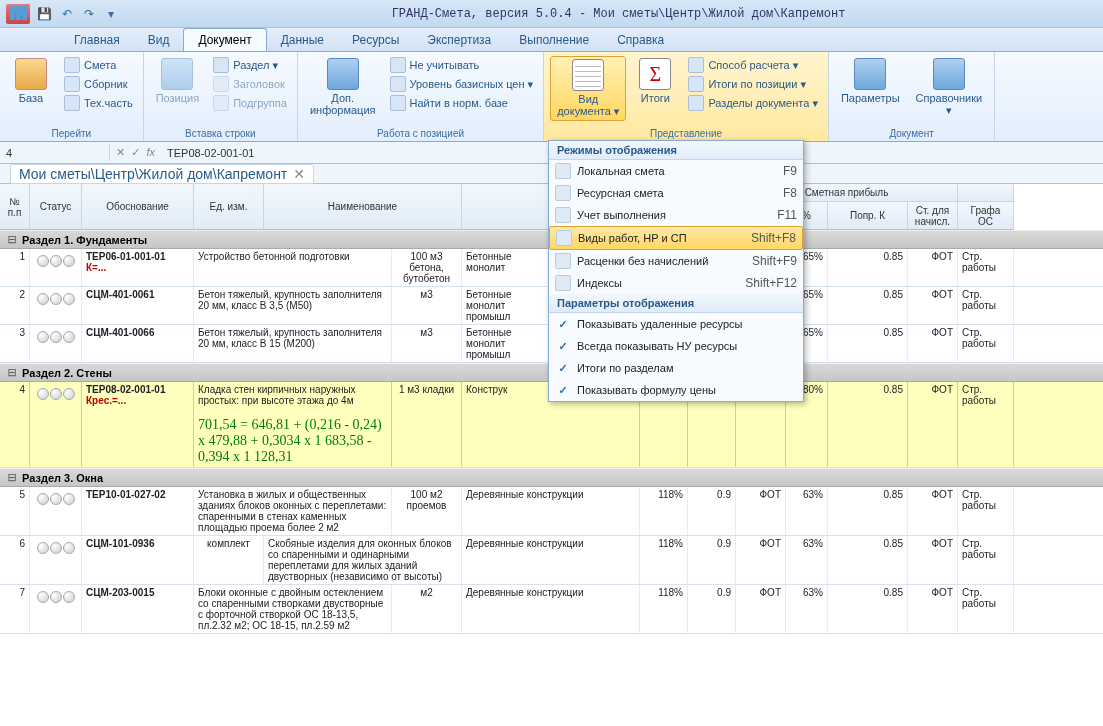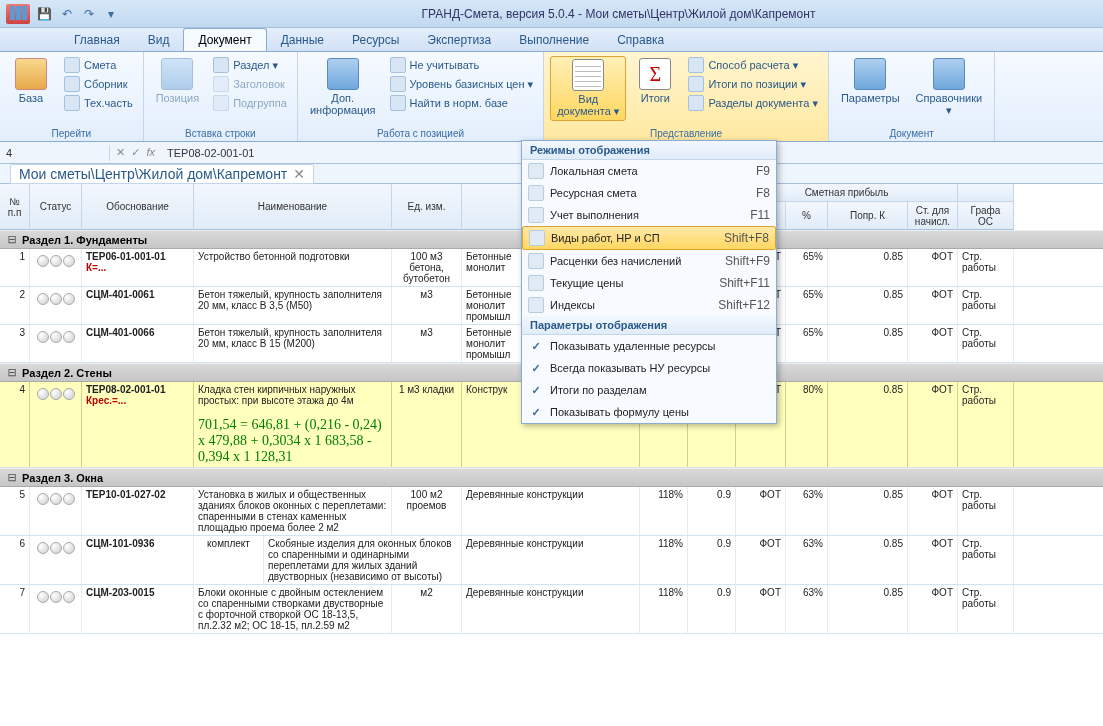--- a/index.html
+++ b/index.html
@@ -2,21 +2,21 @@
 <html><head>
 <meta charset="utf-8">
 <style>
 * { box-sizing: border-box; margin: 0; padding: 0; }
 body { font-family: Tahoma, Arial, sans-serif; font-size: 11px; background: #fff; width: 1103px; overflow: hidden; }
 .title-bar { background: linear-gradient(#d6e7f7,#c1d9f0); height: 28px; display: flex; align-items: center; padding: 0 6px; color: #2a5a8a; font-size: 12px; border-bottom: 1px solid #a6c0de; }
 .title-bar .logo { width: 24px; height: 20px; background: linear-gradient(#e77,#c44); margin-right: 6px; border-radius: 2px; position: relative; }
 .title-bar .logo::after { content:''; position:absolute; left:4px; top:2px; width:5px; height:14px; background:#5a9bd5; box-shadow: 6px 0 0 #5a9bd5, 12px 0 0 #5a9bd5; }
 .title-bar .qat { display: flex; gap: 4px; margin-right: 20px; align-items: center; }
 .title-bar .qat span { width: 18px; height: 18px; display:inline-flex; align-items:center; justify-content:center; color:#3b6ea5; cursor:pointer; font-size: 12px; }
-.title-bar .title-text { flex: 1; text-align: center; color:#336; }
+.title-bar .title-text { flex: 1; text-align: center; color:#336;font-family:Liberation Mono, monospace; }
 .tabs { background: linear-gradient(#e4eefc,#d2e2f5); height: 24px; display:flex; align-items:flex-end; padding-left: 60px; border-bottom:1px solid #8aabd4; }
 .tab { padding: 4px 14px; color:#2a5a8a; cursor:pointer; font-size: 12px; }
 .tab.active { background:#f5faff; border:1px solid #8aabd4; border-bottom:none; border-radius:3px 3px 0 0; color:#000; }
 .ribbon { background:linear-gradient(#f5faff,#e3eefc); height: 90px; display:flex; border-bottom:1px solid #8aabd4; }
 .rgroup { border-right:1px solid #c5d6eb; padding: 4px 6px 2px; display:flex; flex-direction:column; }
 .rgroup-body { flex:1; display:flex; gap:4px; align-items:flex-start; }
 .rgroup-label { font-size:10px; color:#3b6ea5; text-align:center; padding-top:2px; }
 .rbtn-large { display:flex; flex-direction:column; align-items:center; gap:2px; padding:2px 6px; cursor:pointer; color:#2a5a8a; min-width:50px; }
 .rbtn-large .ico { width:32px; height:32px; background:linear-gradient(#f7d98c,#e8a84a); border:1px solid #c88; border-radius:3px; }
 .rbtn-small { display:flex; align-items:center; gap:4px; padding:1px 4px; cursor:pointer; color:#2a5a8a; font-size:11px; white-space:nowrap; }
@@ -39,21 +39,21 @@
 .cell { border-right:1px solid #e3ecf5; padding:2px 4px; overflow:hidden; }
 .data-row.highlight .cell { border-right-color:#d6d08a; }
 .cell.num { text-align:right; }
 .cell.center { text-align:center; }
 .status-circles { display:flex; gap:1px; justify-content:center; padding-top:4px; }
 .circle { width:12px; height:12px; border-radius:50%; background:radial-gradient(circle at 30% 30%,#fff,#ccc); border:1px solid #aaa; }
 .bold { font-weight:bold; }
 .red { color:#c00000; }
 .green { color:#008000; font-size:14px;font-family:Liberation Serif, serif; }
 
-.dropdown { position:absolute; left:521px; top:140px; width:256px; background:#f7faff; border:1px solid #8aabd4; box-shadow:2px 2px 6px rgba(0,0,0,0.3); z-index:100; }
+.dropdown { position:absolute; left:548px; top:140px; width:256px; background:#f7faff; border:1px solid #8aabd4; box-shadow:2px 2px 6px rgba(0,0,0,0.3); z-index:100; }
 .dd-header { background:linear-gradient(#f2f7fd,#e0ecf9); padding:3px 8px; font-weight:bold; color:#2a5a8a; font-size:11px; border-bottom:1px solid #c5d6eb; }
 .dd-item { display:flex; align-items:center; padding:3px 6px; cursor:pointer; font-size:11px; color:#222; gap:6px; }
 .dd-item.sel { background:linear-gradient(#ffe9a8,#ffd761); border:1px solid #e0a330; border-radius:2px; }
 .dd-item .mico { width:16px; height:16px; background:#e0eaf5; border:1px solid #b8ccde; border-radius:2px; flex-shrink:0; }
 .dd-item .chk { width:16px; height:16px; display:flex; align-items:center; justify-content:center; color:#3b6ea5; font-weight:bold; flex-shrink:0; }
 .dd-item .shortcut { margin-left:auto; color:#555; font-size:12px; }
 
 .c-pp { width:30px; } .c-status { width:52px; } .c-obos { width:112px; } .c-naim { width:198px; } .c-ed { width:70px; } .c-wide { width:178px; } .c-n1 { width:48px; } .c-n2 { width:48px; } .c-st { width:50px; } .c-pct { width:42px; } .c-popr { width:80px; } .c-st2 { width:50px; } .c-graf { width:56px; }
 .rbtn-large .ico.blue { background:linear-gradient(#aed0f0,#6fa7dc); border-color:#5a8bc0; }
 .rbtn-large .ico.table { background:#fff; border:1px solid #888; position:relative; }
@@ -216,22 +216,22 @@
     <span>Мои сметы\Центр\Жилой дом\Капремонт</span>
     <span class="x">✕</span>
   </div>
 </div>
 
 <div style="display:flex">
   <div class="gh c-pp" style="height:46px;background:linear-gradient(#f2f7fd,#e1ecf8);border-right:1px solid #c5d6eb;border-bottom:1px solid #a6c0de;white-space:pre-line">№
 п.п</div>
   <div class="gh c-status" style="height:46px;background:linear-gradient(#f2f7fd,#e1ecf8);border-right:1px solid #c5d6eb;border-bottom:1px solid #a6c0de">Статус</div>
   <div class="gh c-obos" style="height:46px;background:linear-gradient(#f2f7fd,#e1ecf8);border-right:1px solid #c5d6eb;border-bottom:1px solid #a6c0de">Обоснование</div>
+  <div class="gh c-ed" style="height:46px;background:linear-gradient(#f2f7fd,#e1ecf8);border-right:1px solid #c5d6eb;border-bottom:1px solid #a6c0de">Ед. изм.</div>
   <div class="gh c-naim" style="height:46px;background:linear-gradient(#f2f7fd,#e1ecf8);border-right:1px solid #c5d6eb;border-bottom:1px solid #a6c0de">Наименование</div>
-  <div class="gh c-ed" style="height:46px;background:linear-gradient(#f2f7fd,#e1ecf8);border-right:1px solid #c5d6eb;border-bottom:1px solid #a6c0de">Ед. изм.</div>
   <div class="gh c-wide" style="height:46px;background:linear-gradient(#f2f7fd,#e1ecf8);border-right:1px solid #c5d6eb;border-bottom:1px solid #a6c0de"></div>
   <div style="display:flex;flex-direction:column">
     <div style="display:flex">
       <div class="gh" style="width:96px;height:18px;background:linear-gradient(#f2f7fd,#e1ecf8);border-right:1px solid #c5d6eb;border-bottom:1px solid #c5d6eb">ходы</div>
       <div class="gh" style="width:222px;height:18px;background:linear-gradient(#f2f7fd,#e1ecf8);border-right:1px solid #c5d6eb;border-bottom:1px solid #c5d6eb">Сметная прибыль</div>
       <div class="gh c-graf" style="height:18px;background:linear-gradient(#f2f7fd,#e1ecf8);border-bottom:1px solid #c5d6eb"></div>
     </div>
     <div style="display:flex">
       <div class="gh c-n1" style="height:28px;background:linear-gradient(#f2f7fd,#e1ecf8);border-right:1px solid #c5d6eb;border-bottom:1px solid #a6c0de"></div>
       <div class="gh c-n2" style="height:28px;background:linear-gradient(#f2f7fd,#e1ecf8);border-right:1px solid #c5d6eb;border-bottom:1px solid #a6c0de"></div>
@@ -452,25 +452,20 @@
     <span>Виды работ, НР и СП</span>
     <span class="shortcut">Shift+F8</span>
   </div>
       <div class="dd-item">
     <span class="mico"></span>
     <span>Расценки без начислений</span>
     <span class="shortcut">Shift+F9</span>
   </div>
       <div class="dd-item">
     <span class="mico"></span>
-    <span>Текущие цены</span>
-    <span class="shortcut">Shift+F11</span>
-  </div>
-      <div class="dd-item">
-    <span class="mico"></span>
     <span>Индексы</span>
     <span class="shortcut">Shift+F12</span>
   </div>
     </div>
   <div class="dd-header">Параметры отображения</div>
   <div id="dd-list2">
       <div class="dd-item">
     <span class="chk">✓</span>
     <span>Показывать удаленные ресурсы</span>
   </div>

